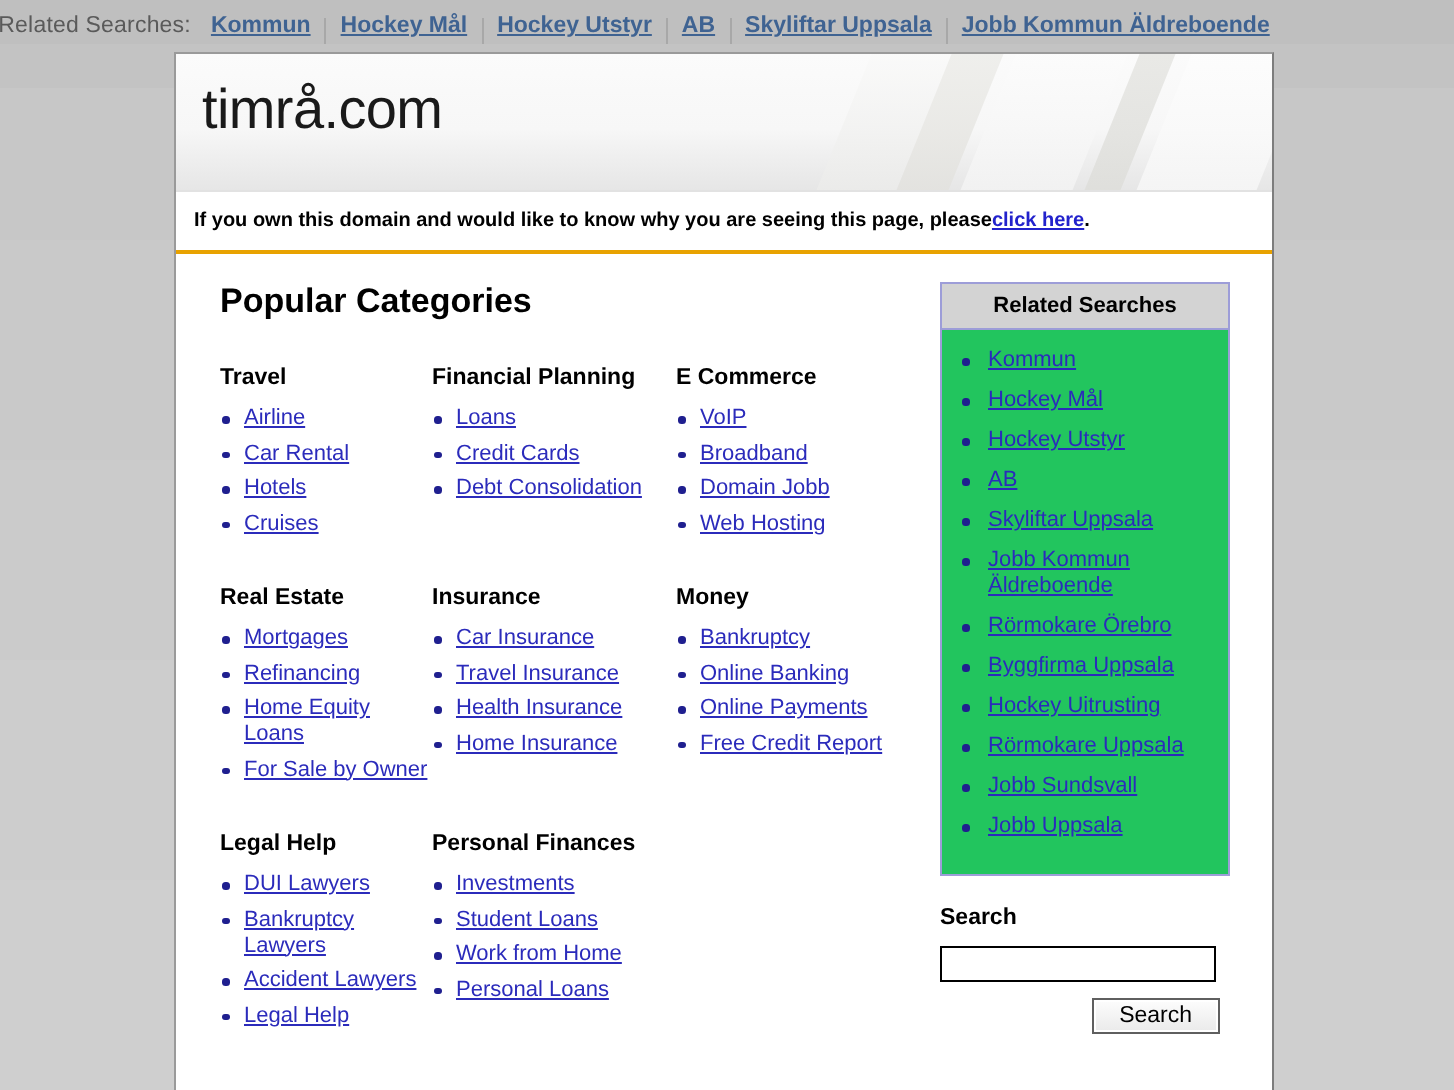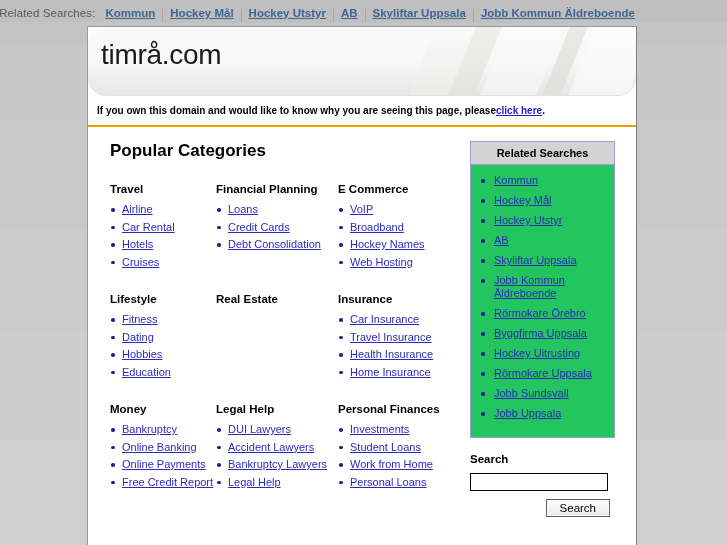--- a/index.html
+++ b/index.html
@@ -69,21 +69,20 @@
     border-top: 1px solid #9a9a9a;
     box-sizing: border-box;
   }
 
   .header {
     position: relative;
     height: 68px;
     overflow: hidden;
     background: linear-gradient(to bottom, #fbfbfb 0%, #f7f7f7 55%, #eeeeee 78%, #e6e6e6 100%);
     border-bottom: 1px solid #e2e2e2;
-    border-radius: 18px;
   }
   .header .swoosh {
     position: absolute;
     top: -26px;
     height: 130px;
     transform: skewX(-22deg);
     opacity: .85;
   }
   .sw1 { left: 332px; width: 40px; background: linear-gradient(to bottom,#ffffff,#e4e4e2); }
   .sw2 { left: 372px; width: 26px; background: linear-gradient(to bottom,#f1f1ee,#dddcd8); }
@@ -318,37 +317,34 @@
             <li><a href="#">Credit Cards</a></li>
             <li><a href="#">Debt Consolidation</a></li>
           </ul>
         </div>
 
         <div class="cat">
           <h3>E Commerce</h3>
           <ul>
             <li><a href="#">VoIP</a></li>
             <li><a href="#">Broadband</a></li>
-            <li><a href="#">Hockey Names</a></li>
+            <li><a href="#">Domain Jobb</a></li>
             <li><a href="#">Web Hosting</a></li>
           </ul>
         </div>
 
-        <div class="cat">
-          <h3>Lifestyle</h3>
-          <ul>
-            <li><a href="#">Fitness</a></li>
-            <li><a href="#">Dating</a></li>
-            <li><a href="#">Hobbies</a></li>
-            <li><a href="#">Education</a></li>
-          </ul>
-        </div>
 
         <div class="cat">
           <h3>Real Estate</h3>
+          <ul>
+            <li><a href="#">Mortgages</a></li>
+            <li><a href="#">Refinancing</a></li>
+            <li><a href="#">Home Equity Loans</a></li>
+            <li><a href="#">For Sale by Owner</a></li>
+          </ul>
         </div>
 
         <div class="cat">
           <h3>Insurance</h3>
           <ul>
             <li><a href="#">Car Insurance</a></li>
             <li><a href="#">Travel Insurance</a></li>
             <li><a href="#">Health Insurance</a></li>
             <li><a href="#">Home Insurance</a></li>
           </ul>
@@ -361,22 +357,22 @@
             <li><a href="#">Online Banking</a></li>
             <li><a href="#">Online Payments</a></li>
             <li><a href="#">Free Credit Report</a></li>
           </ul>
         </div>
 
         <div class="cat">
           <h3>Legal Help</h3>
           <ul>
             <li><a href="#">DUI Lawyers</a></li>
+            <li><a href="#">Bankruptcy Lawyers</a></li>
             <li><a href="#">Accident Lawyers</a></li>
-            <li><a href="#">Bankruptcy Lawyers</a></li>
             <li><a href="#">Legal Help</a></li>
           </ul>
         </div>
 
         <div class="cat">
           <h3>Personal Finances</h3>
           <ul>
             <li><a href="#">Investments</a></li>
             <li><a href="#">Student Loans</a></li>
             <li><a href="#">Work from Home</a></li>

